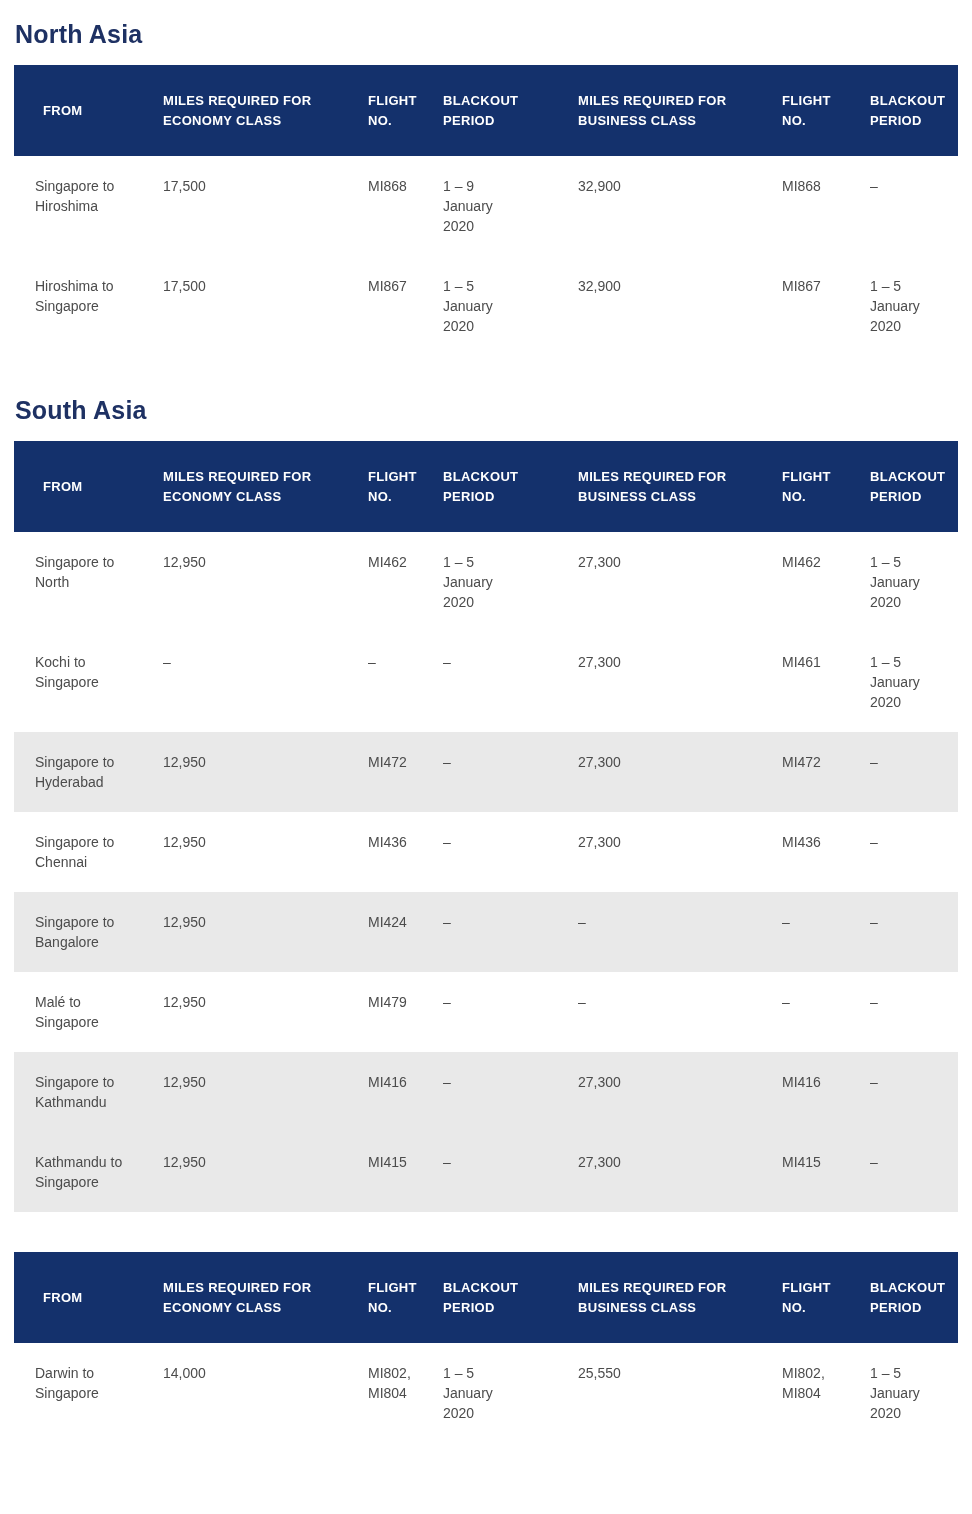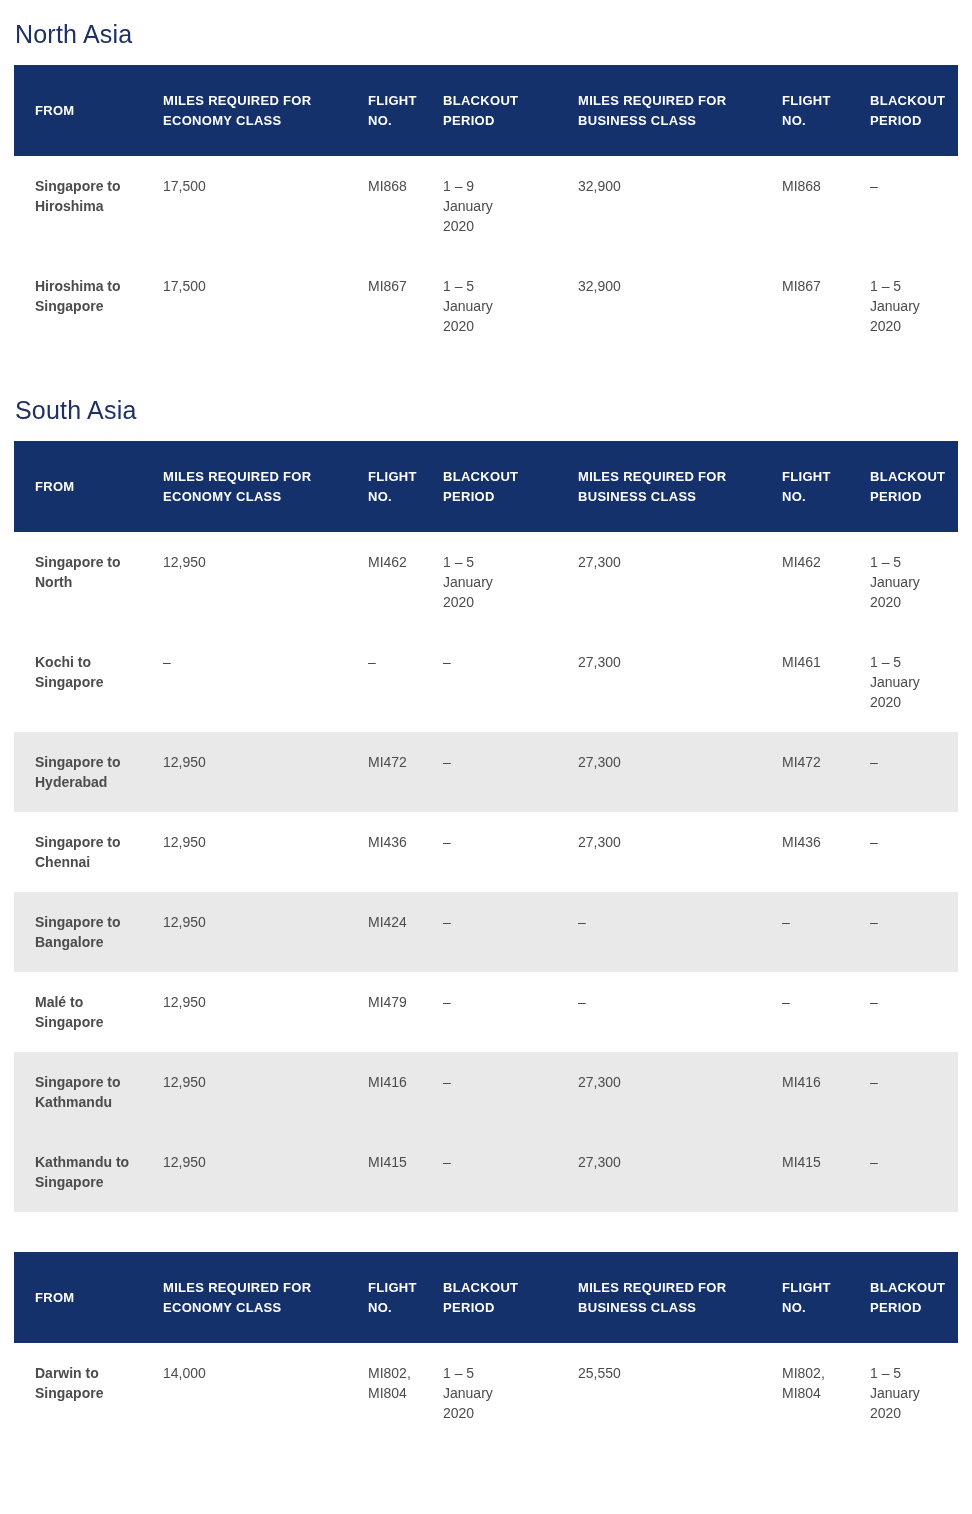--- a/index.html
+++ b/index.html
@@ -27,51 +27,51 @@
     margin-left: 14px;
     width: 944px;
   }
   .region-section + .region-section {
     margin-top: 40px;
   }
   h2.region-title {
     margin: 0 0 16px 1px;
     font-size: 25px;
     line-height: 29px;
-    font-weight: 400;
+    font-weight: 700;
     color: var(--title-color);
     letter-spacing: 0.2px;
   }
   table.award-table {
     width: 944px;
     table-layout: fixed;
     border-collapse: collapse;
   }
   table.award-table thead th {
     background: var(--header-bg);
     color: var(--header-text);
     height: 91px;
     vertical-align: middle;
     text-align: left;
     font-size: 13px;
     font-weight: 700;
     line-height: 20px;
     letter-spacing: 0.3px;
     padding: 0 18px 0 0;
   }
-  table.award-table thead th:first-child { padding-left: 21px; }
+  table.award-table thead th:first-child { padding-left: 29px; }
   table.award-table thead th:last-child { padding-right: 0; }
   table.award-table tbody td {
     vertical-align: top;
     padding: 20px 8px 20px 0;
     font-size: 14px;
     line-height: 20px;
     color: var(--body-text);
   }
-  table.award-table tbody td:first-child { padding-left: 21px; font-weight: bold; }
+  table.award-table tbody td:first-child { padding-left: 21px; }
   table.award-table tbody tr.shaded { background: var(--shaded-bg); }
   .cell-line { display: block; }
 </style>
 </head>
 <body>
 
 <main id="page-root">
     <section class="region-section">
       <h2 class="region-title">North Asia</h2>
       <table class="award-table">

